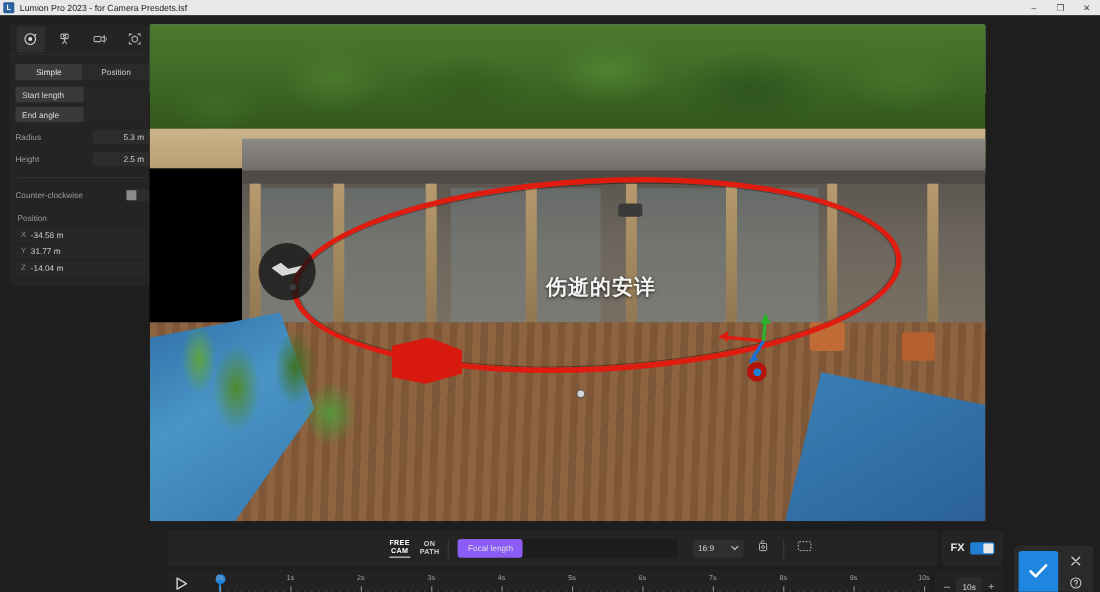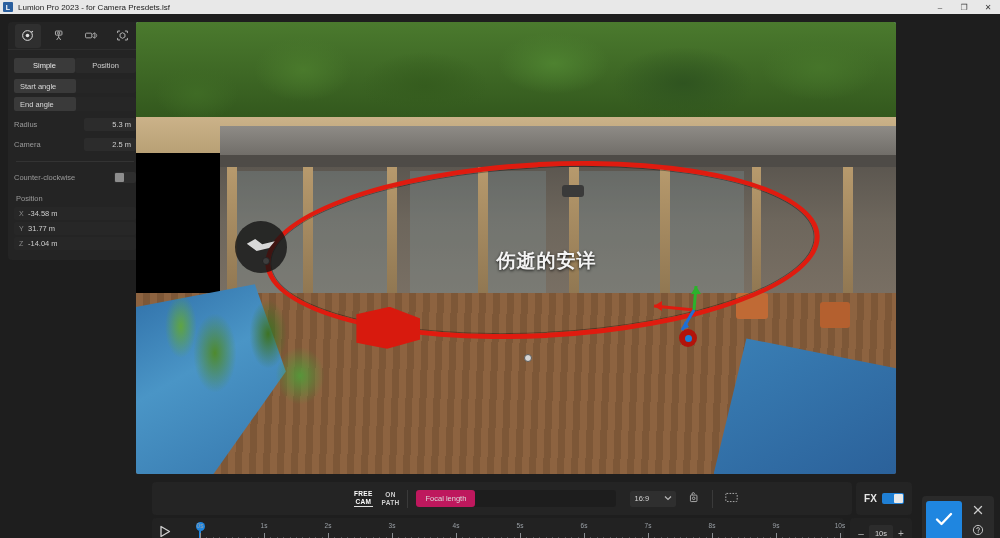--- a/index.html
+++ b/index.html
@@ -224,21 +224,21 @@
     font-size: 6.5px; font-weight: bold; color: #cfcfcf; line-height: 7.5px;
     text-align: center; letter-spacing: .3px;
   }
   .mode.active { color: #fff; border-bottom: 1.5px solid #e0e0e0; padding-bottom: 1px; }
   .vdiv { width: 1px; height: 18px; background: #3a3a3a; margin: 0 8px; }
   .focal-wrap {
     display: flex; align-items: center; width: 200px; height: 17px;
     background: #1d1d1d; border-radius: 3px;
   }
   .focal-btn {
-    height: 17px; padding: 0 9px; background: #be185d; border-radius: 3px;
+    height: 17px; padding: 0 9px; background: #8b5cf6; border-radius: 3px;
     font-size: 7.5px; color: #dcdcdc; display: flex; align-items: center;
   }
   .ratio-select {
     display: flex; align-items: center; justify-content: space-between;
     width: 46px; height: 16px; background: #2f2f2f; border-radius: 2px;
     padding: 0 4px; font-size: 7.5px; color: #d4d4d4; margin-left: 14px;
   }
   .tb-icon-btn {
     width: 20px; height: 20px; display: flex; align-items: center; justify-content: center;
   }
@@ -361,32 +361,32 @@
           </span>
         </div>
       </div>
 
       <div class="seg-row">
         <div class="seg active">Simple</div>
         <div class="seg">Position</div>
       </div>
 
       <div class="btn-row">
-        <div class="btn-pill">Start angle</div>
+        <div class="btn-pill">Start length</div>
       </div>
       <div class="btn-row">
         <div class="btn-pill">End angle</div>
       </div>
 
       <div class="field-row">
         <div class="field-label">Radius</div>
         <div class="field-val">5.3 m</div>
       </div>
       <div class="field-row">
-        <div class="field-label">Camera</div>
+        <div class="field-label">Height</div>
         <div class="field-val">2.5 m</div>
       </div>
 
       <div class="divider"></div>
 
       <div class="toggle-row">
         <div class="toggle-label">Counter-clockwise</div>
         <div class="toggle">
           <div class="knob"></div>
         </div>

